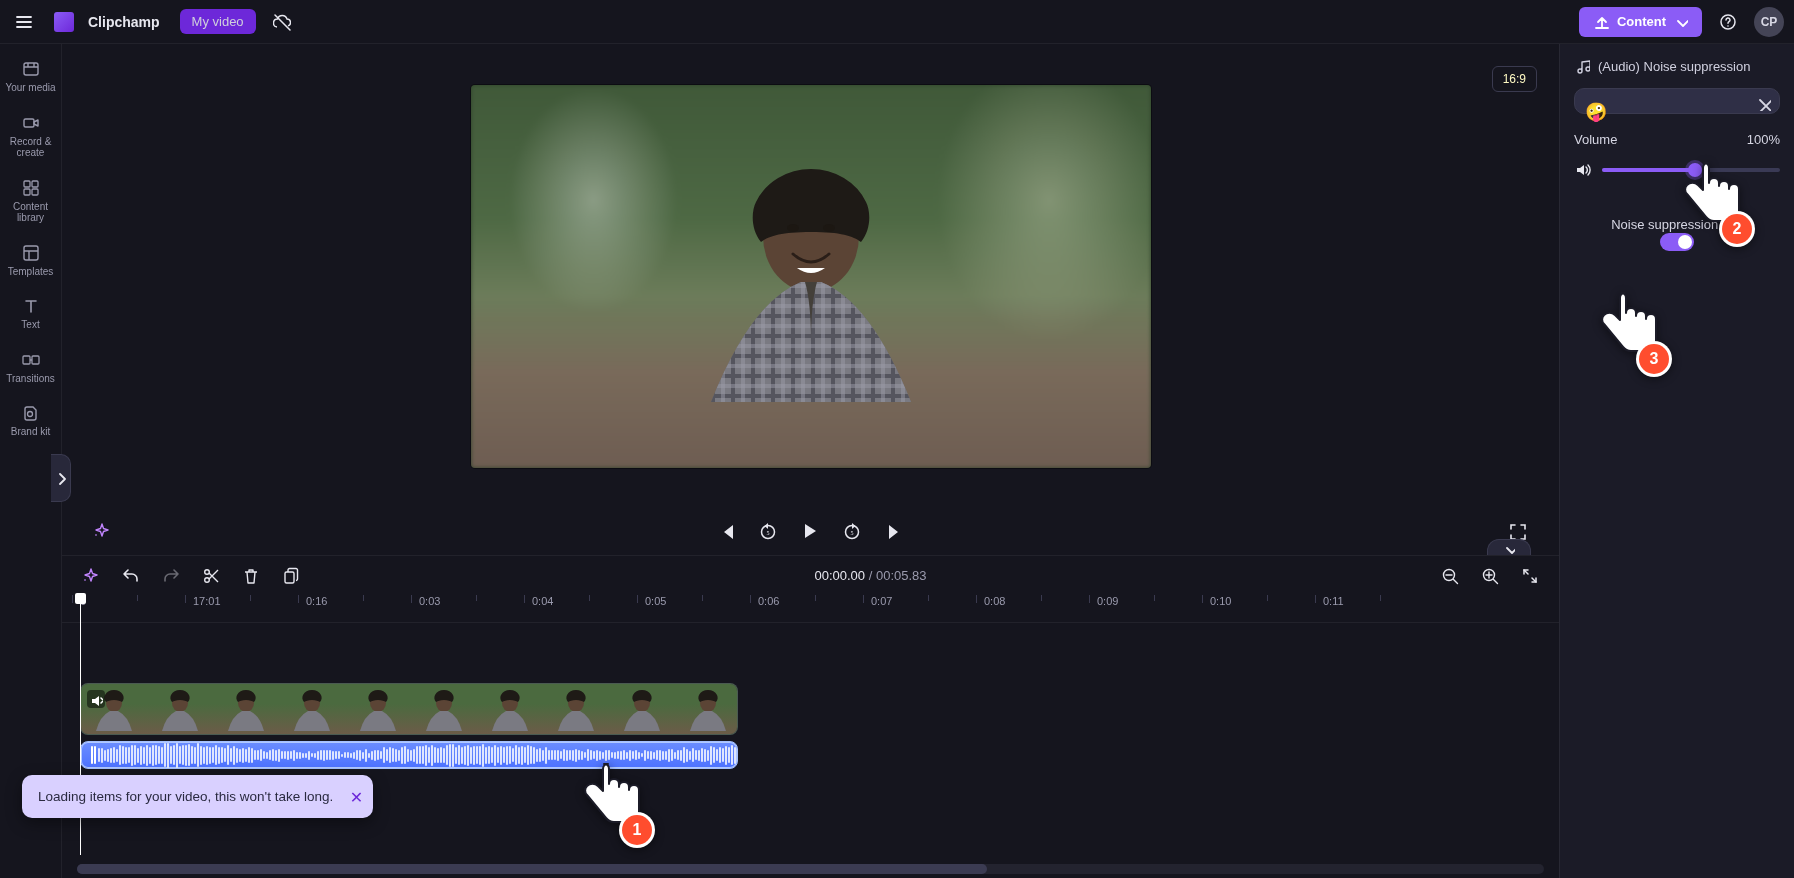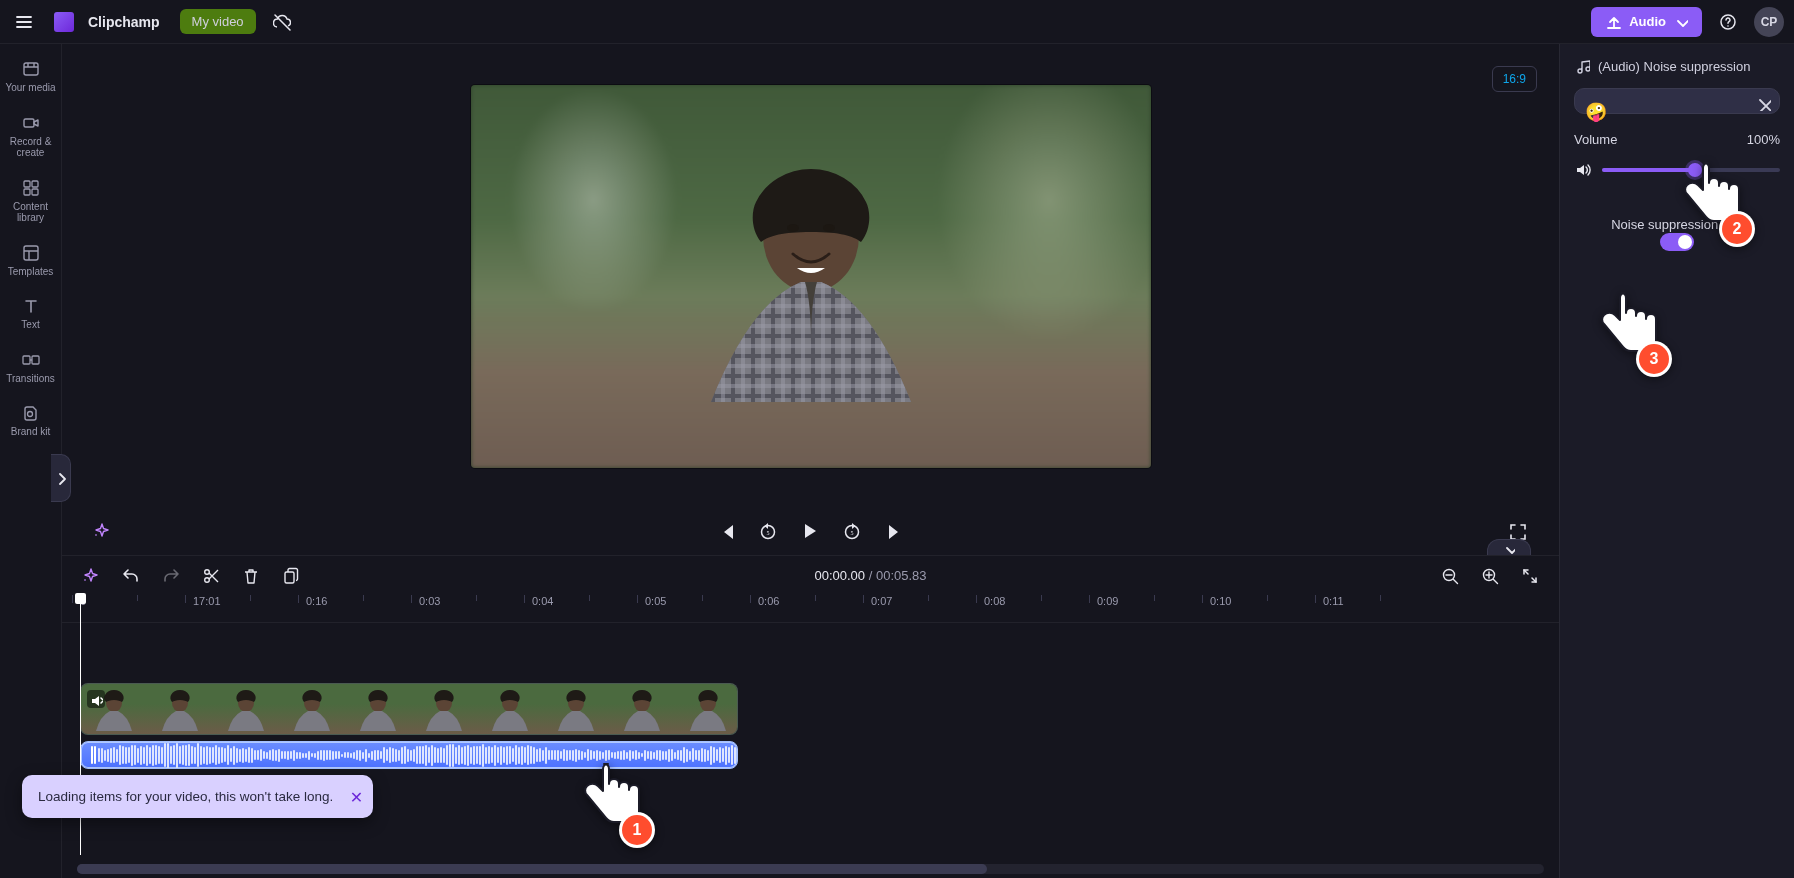--- a/index.html
+++ b/index.html
@@ -38,21 +38,21 @@
     background:var(--bg2);
     border-bottom:1px solid var(--divider);
   }
   .hamburger,.icon-btn{
     width:28px;height:28px;display:flex;align-items:center;justify-content:center;
     color:var(--txt);border-radius:6px;cursor:pointer;
   }
   .logo{width:20px;height:20px;background:linear-gradient(135deg,#8b5cf6,#6d28d9);border-radius:3px;margin-left:4px;}
   .appname{font-weight:600;font-size:14px;margin-left:2px;}
   .projname{
-    margin-left:8px;padding:5px 12px;border-radius:6px;background:#4d7c0f;color:#cfcfdc;font-size:13px;cursor:pointer;
+    margin-left:8px;padding:5px 12px;border-radius:6px;background:#6d28d9;color:#cfcfdc;font-size:13px;cursor:pointer;
   }
   .topbar .flex{flex:1;}
   .export-btn{
     display:flex;align-items:center;gap:8px;
     background:var(--accent);color:#fff;font-weight:600;font-size:13px;
     padding:7px 14px;border-radius:6px;cursor:pointer;
   }
   .avatar{width:30px;height:30px;border-radius:50%;background:#444456;display:flex;align-items:center;justify-content:center;font-weight:600;color:#d8d8e4;font-size:12px;}
   
   .frame{display:flex;height:calc(100% - 44px);}
@@ -86,21 +86,21 @@
       radial-gradient(120px 160px at 18% 30%, rgba(255,255,255,.35), transparent 70%),
       radial-gradient(160px 200px at 85% 30%, rgba(230,230,200,.35), transparent 70%),
       linear-gradient(to bottom,#3d5a35 0%,#4b6a3f 35%,#6a7d55 55%,#7b6a57 75%,#705d4f 100%);
     filter:blur(2px) saturate(.85);
   }
   .canvas .person{
     position:absolute;left:50%;top:52%;transform:translate(-50%,-50%);
   }
   .aspect-badge{
     position:absolute;top:22px;right:22px;
-    padding:5px 10px;border-radius:6px;border:1px solid var(--border);color:#0ea5e9;font-size:12px;cursor:pointer;
+    padding:5px 10px;border-radius:6px;border:1px solid var(--border);color:#fef9c3;font-size:12px;cursor:pointer;
   }
   
   .transport{
     height:46px;display:flex;align-items:center;justify-content:center;gap:20px;position:relative;
     padding:0 26px;
   }
   .transport .left,.transport .right{position:absolute;top:50%;transform:translateY(-50%);}
   .transport .left{left:30px;} .transport .right{right:30px;}
   .tbtn{width:22px;height:22px;display:flex;align-items:center;justify-content:center;color:var(--txt);cursor:pointer;}
   .sparkle{
@@ -392,21 +392,21 @@
   <div class="icon-btn">
     <svg width="18" height="18">
         <use href="#i-cloud-off"></use>
       </svg>
   </div>
   <div class="flex"></div>
   <div class="export-btn">
     <svg width="16" height="16">
         <use href="#i-upload"></use>
       </svg>
-    <span>Audio</span>
+    <span>Content</span>
     <svg width="14" height="14">
         <use href="#i-chev-down"></use>
       </svg>
   </div>
   <div class="icon-btn">
     <svg width="18" height="18">
         <use href="#i-help"></use>
       </svg>
   </div>
   <div class="avatar">CP</div>

